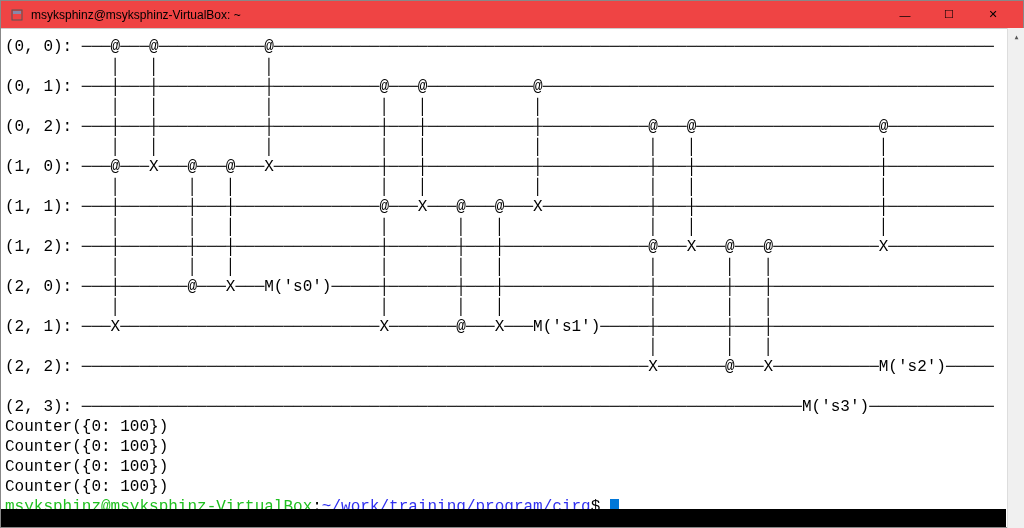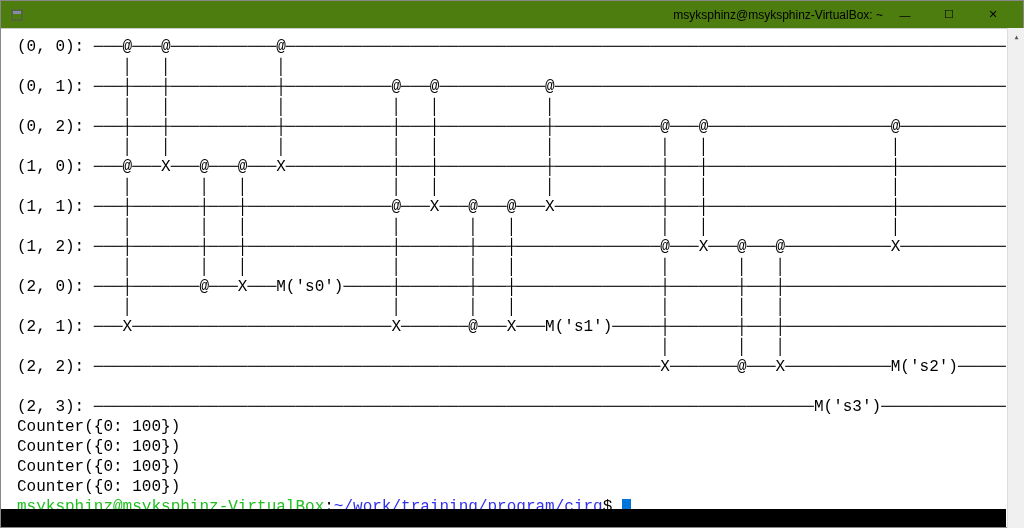--- a/index.html
+++ b/index.html
@@ -13,29 +13,28 @@
     }
     .window {
       width: 1024px;
       height: 528px;
       border: 1px solid #888;
       display: flex;
       flex-direction: column;
     }
     .titlebar {
       height: 28px;
-      background: #4d7c0f;
+      background: #ef4444;
       border-bottom: 1px solid #ccc;
       display: flex;
       align-items: center;
       padding: 0 8px;
       font-family: 'Segoe UI', Arial, sans-serif;
       font-size: 12px;
       color: #000;
-      text-align: right;
     }
     .titlebar-icon {
       width: 16px;
       height: 16px;
       margin-right: 6px;
       display: inline-flex;
       align-items: center;
       justify-content: center;
     }
     .titlebar-title { flex: 1; }
@@ -47,21 +46,21 @@
       align-items: center;
       justify-content: center;
       font-family: 'Segoe UI', Arial, sans-serif;
       font-size: 11px;
       cursor: pointer;
     }
     .terminal {
       flex: 1;
       background: #fff;
       color: #000;
-      padding: 8px 2px 0 16px;
+      padding: 8px 2px 0 4px;
       white-space: pre;
       font-family: 'Courier New', monospace;
       font-size: 16px;
       line-height: 20px;
       letter-spacing: 0;
       position: relative;
       overflow: hidden;
     }
     .scrollbar {
       position: absolute;

